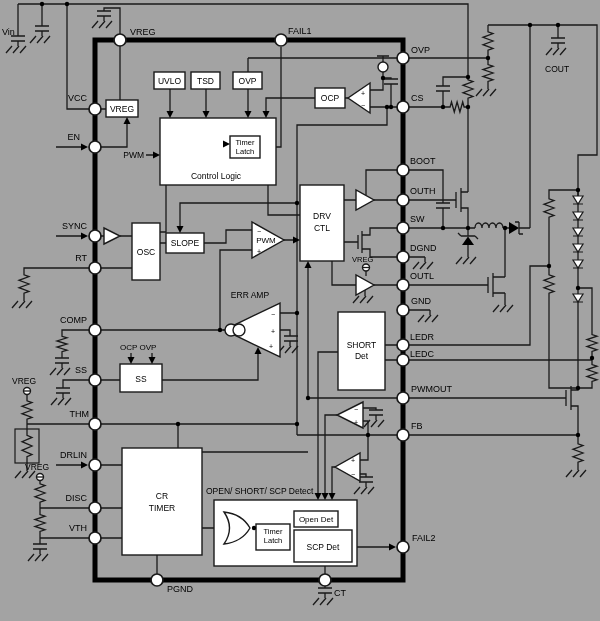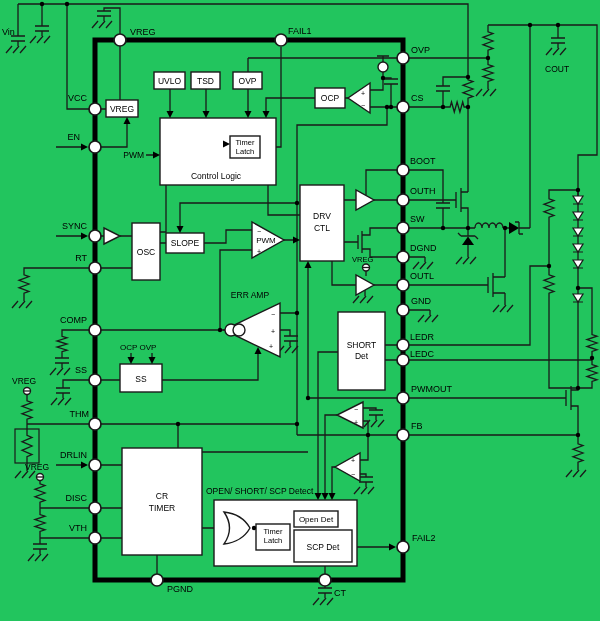--- a/index.html
+++ b/index.html
@@ -1,16 +1,16 @@
 <!DOCTYPE html>
 <html><head>
 <meta charset="utf-8">
 <style>
   html,body{margin:0;padding:0;background:#ffffff;}
-  .stage{width:600px;height:621px;position:relative;background:#22c55e;overflow:hidden;}
+  .stage{width:600px;height:621px;position:relative;background:#a3a3a3;overflow:hidden;}
   svg{display:block;}
   svg text{font-family:"Liberation Sans","DejaVu Sans",sans-serif;fill:#000;}
   .w{stroke:#1a1a1a;stroke-width:1.3;fill:none;}
   .b{stroke:#1a1a1a;stroke-width:1.4;fill:#fff;}
   .ic{stroke:#000;stroke-width:5;fill:none;}
   .pin{stroke:#1a1a1a;stroke-width:1.7;fill:#fff;}
   .dot{fill:#000;stroke:none;}
   .tip{fill:#000;stroke:none;}
   .t9{font-size:9px;}
   .t85{font-size:8.5px;}

